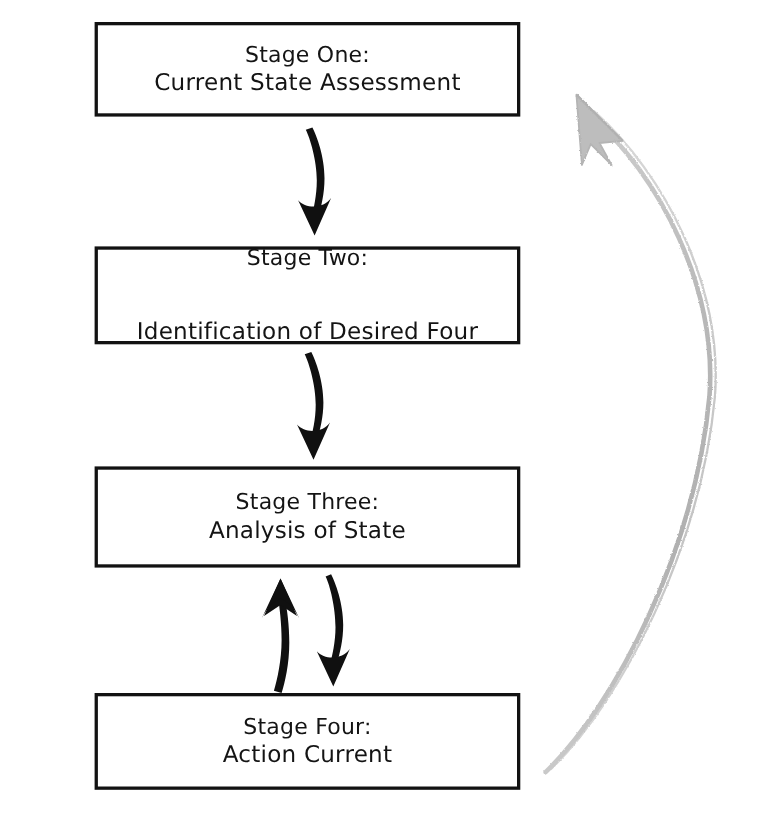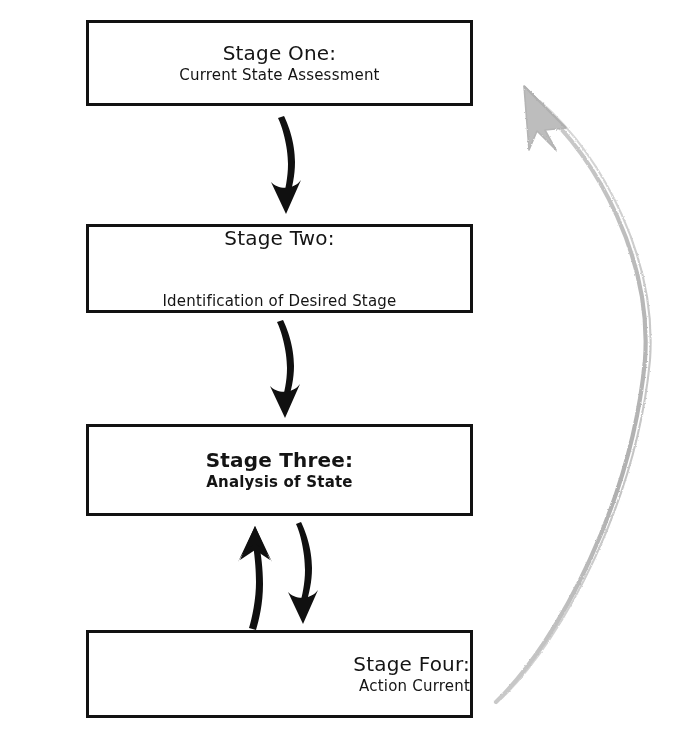--- a/index.html
+++ b/index.html
@@ -35,26 +35,26 @@
     color: #141414;
     font-size: 20.5px;
     line-height: 1.32;
     letter-spacing: 0.2px;
     white-space: nowrap;
   }
   .stage-line.line-1 {
     font-size: 20px;
   }
   .stage-line.line-2 {
-    font-size: 15px;
+    font-size: 21px;
   }
   #box-1 { top: 20px;  height: 86px; }
   #box-2 { top: 224px; height: 89px; gap: 40px; }
-  #box-3 { top: 424px; height: 92px; font-weight: bold; }
-  #box-4 { top: 630px; height: 88px; align-items: flex-end; }
+  #box-3 { top: 424px; height: 92px; }
+  #box-4 { top: 630px; height: 88px; }
 
   .arrow-layer {
     position: absolute;
     left: 0;
     top: 0;
     width: 696px;
     height: 739px;
     pointer-events: none;
   }
   .curve-layer {
@@ -143,21 +143,21 @@
     </g>
   </svg>
 
   <div class="stage-box" id="box-1">
     <div class="stage-line line-1">Stage One:</div>
     <div class="stage-line line-2">Current State Assessment</div>
   </div>
 
   <div class="stage-box" id="box-2">
     <div class="stage-line line-1">Stage Two:</div>
-    <div class="stage-line line-2">Identification of Desired Stage</div>
+    <div class="stage-line line-2">Identification of Desired Four</div>
   </div>
 
   <div class="stage-box" id="box-3">
     <div class="stage-line line-1">Stage Three:</div>
     <div class="stage-line line-2">Analysis of State</div>
   </div>
 
   <div class="stage-box" id="box-4">
     <div class="stage-line line-1">Stage Four:</div>
     <div class="stage-line line-2">Action Current</div>

